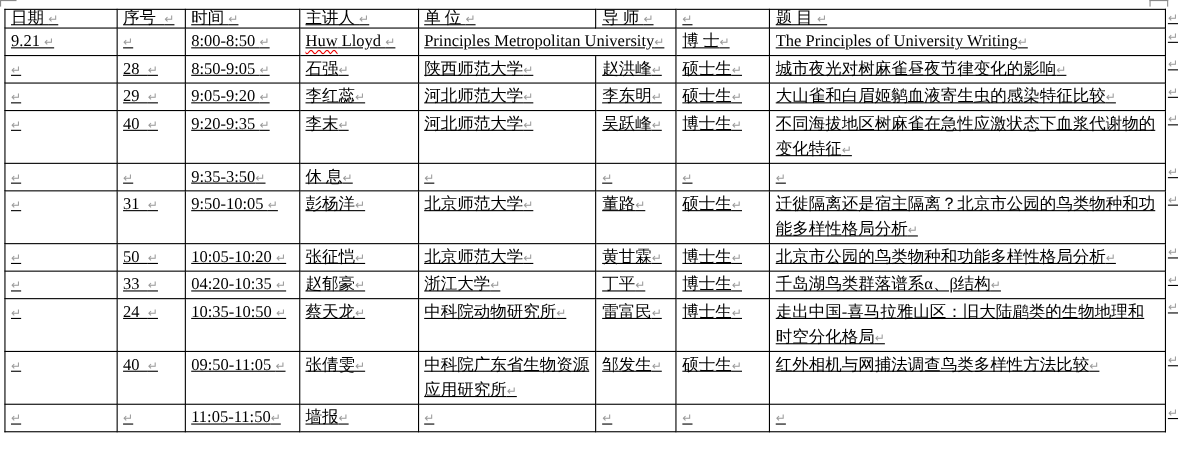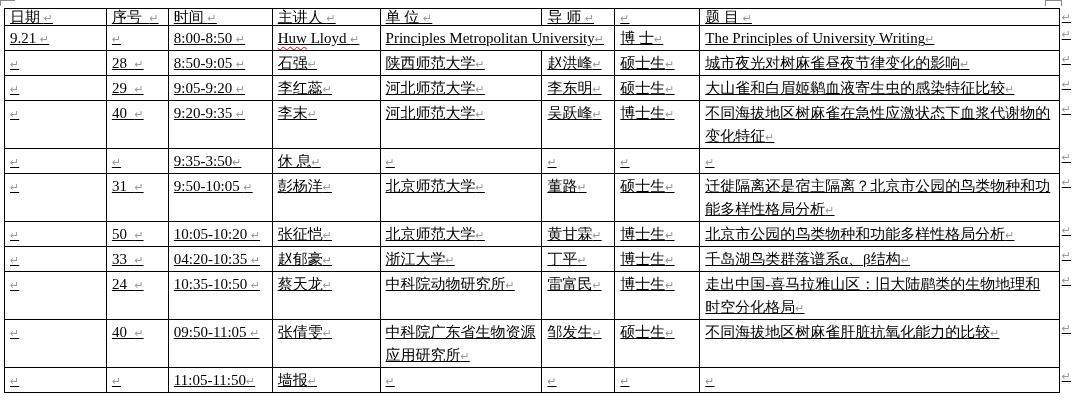--- a/index.html
+++ b/index.html
@@ -162,21 +162,21 @@
           <td class="re"><span class="pm">↵</span></td>
         </tr>
         <tr>
           <td><span class="txt"></span><span class="pm">↵</span></td>
           <td><span class="txt">40  </span><span class="pm">↵</span></td>
           <td><span class="txt">09:50-11:05 </span><span class="pm">↵</span></td>
           <td><span class="txt">张倩雯</span><span class="pm">↵</span></td>
           <td><span class="txt">中科院广东省生物资源应用研究所</span><span class="pm">↵</span></td>
           <td><span class="txt">邹发生</span><span class="pm">↵</span></td>
           <td><span class="txt">硕士生</span><span class="pm">↵</span></td>
-          <td><span class="txt">不同海拔地区树麻雀肝脏抗氧化能力的比较</span><span class="pm">↵</span></td>
+          <td><span class="txt">红外相机与网捕法调查鸟类多样性方法比较</span><span class="pm">↵</span></td>
           <td class="re"><span class="pm">↵</span></td>
         </tr>
         <tr>
           <td><span class="txt"></span><span class="pm">↵</span></td>
           <td><span class="txt"></span><span class="pm">↵</span></td>
           <td><span class="txt">11:05-11:50</span><span class="pm">↵</span></td>
           <td><span class="txt">墙报</span><span class="pm">↵</span></td>
           <td><span class="txt"></span><span class="pm">↵</span></td>
           <td><span class="txt"></span><span class="pm">↵</span></td>
           <td><span class="txt"></span><span class="pm">↵</span></td>

